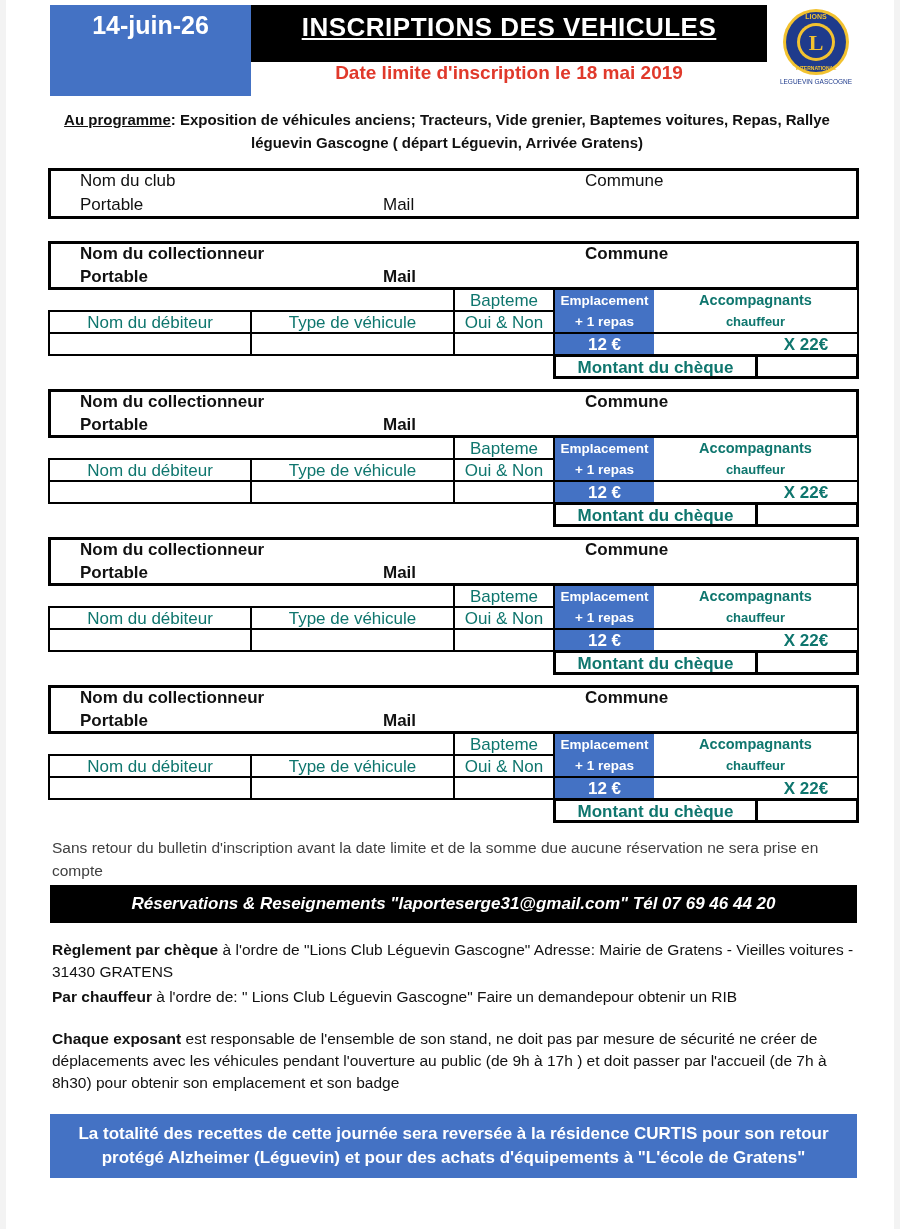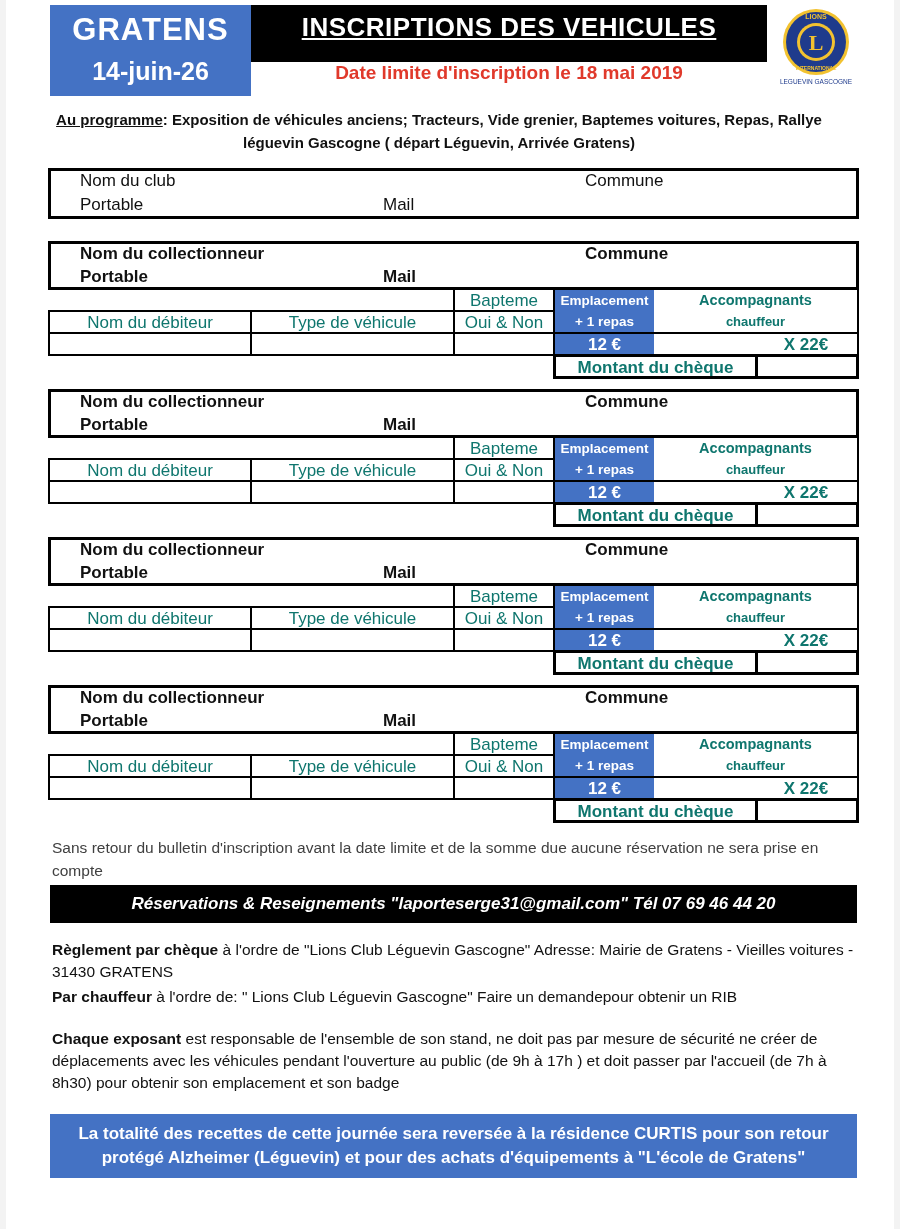--- a/index.html
+++ b/index.html
@@ -4,39 +4,38 @@
 <style>
   html, body { margin:0; padding:0; }
   body { width:900px; height:1229px; background:#f3f3f3; font-family:"Liberation Sans", sans-serif; position:relative; overflow:hidden; }
   .page { position:absolute; left:6px; top:0; width:888px; height:1229px; background:#ffffff; }
   .blue-box { position:absolute; left:50px; top:5px; width:201px; height:91px; background:#4472c4; color:#fff; text-align:center; font-weight:bold; }
   .blue-box .t1 { font-size:31px; line-height:42px; margin-top:4px; letter-spacing:1px; }
   .blue-box .t2 { font-size:25px; line-height:40px; }
   .title-bar { position:absolute; left:251px; top:5px; width:516px; height:57px; background:#000; color:#fff; font-weight:bold; font-size:26px; line-height:45px; text-align:center; letter-spacing:0.5px;text-decoration:underline; }
   .deadline { position:absolute; left:251px; top:55px; width:516px; text-align:center; color:#e0392b; font-weight:bold; font-size:19px; line-height:36px; }
   .logo { position:absolute; left:774px; top:4px; width:84px; height:84px; }
-  .prog { position:absolute; left:36px; top:108px; width:806px; text-align:center; font-size:15px; font-weight:bold; line-height:23px; color:#111; }
+  .prog { position:absolute; left:44px; top:108px; width:806px; text-align:center; font-size:15px; font-weight:bold; line-height:23px; color:#111; }
   .prog u { text-decoration:underline; }
   .box { position:absolute; border:3px solid #000; box-sizing:border-box; background:#fff; }
   .txt { position:absolute; font-size:17px; color:#111; white-space:nowrap; line-height:22px;margin-left:28px; }
   .b { font-weight:bold; }
   .cell { position:absolute; box-sizing:border-box; border:2px solid #000; font-size:17px; text-align:center; color:#0f766e; background:#fff; }
   .cell.blue { background:#4472c4; color:#fff; font-weight:bold; }
   .notice { position:absolute; left:52px; top:836px; width:806px; color:#404040; font-weight:normal; font-size:15.5px; line-height:23px; }
   .blackbar { position:absolute; left:50px; top:885px; width:807px; height:38px; background:#000; color:#fff; font-weight:bold; font-style:italic; font-size:17px; line-height:38px; text-align:center; }
   .para { position:absolute; left:52px; width:806px; font-size:15.5px; line-height:22px; color:#111; }
   .bluefoot { position:absolute; left:50px; top:1114px; width:807px; height:64px; background:#4472c4; color:#fff; font-weight:bold; font-size:17px; line-height:24px; text-align:center; padding-top:8px; box-sizing:border-box; }
 </style>
 </head>
 <body>
 
 <div class="page"></div>
 
 <div class="blue-box">
-  <div class="t1">GRATENS</div>
   <div class="t2">14-juin-26</div>
 </div>
 <div class="title-bar">INSCRIPTIONS DES VEHICULES ANCIENS</div>
 <div class="deadline">Date limite d'inscription le 18 mai 2019</div>
 
 <svg class="logo" viewBox="0 0 84 84">
   <circle cx="42" cy="38" r="33" fill="#f2c230"></circle>
   <circle cx="42" cy="38" r="30" fill="#1f3b8c"></circle>
   <circle cx="42" cy="38" r="19" fill="#f2c230"></circle>
   <circle cx="42" cy="38" r="16" fill="#1f3b8c"></circle>

